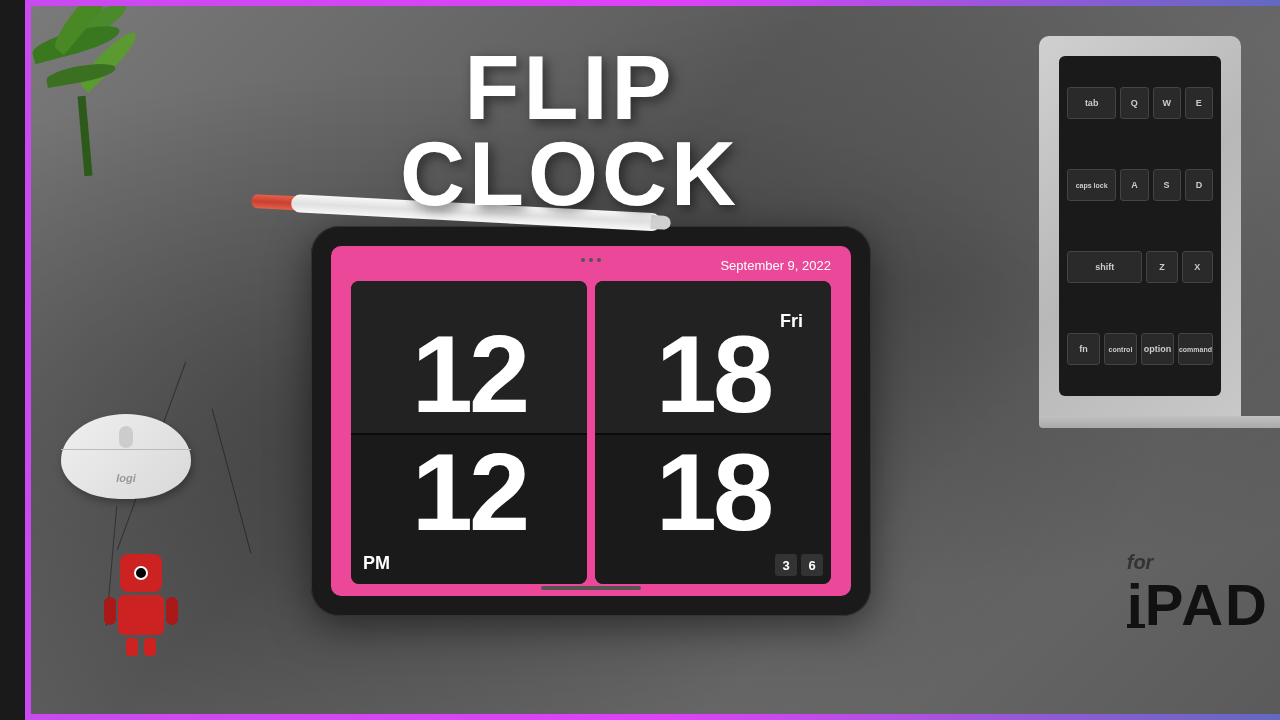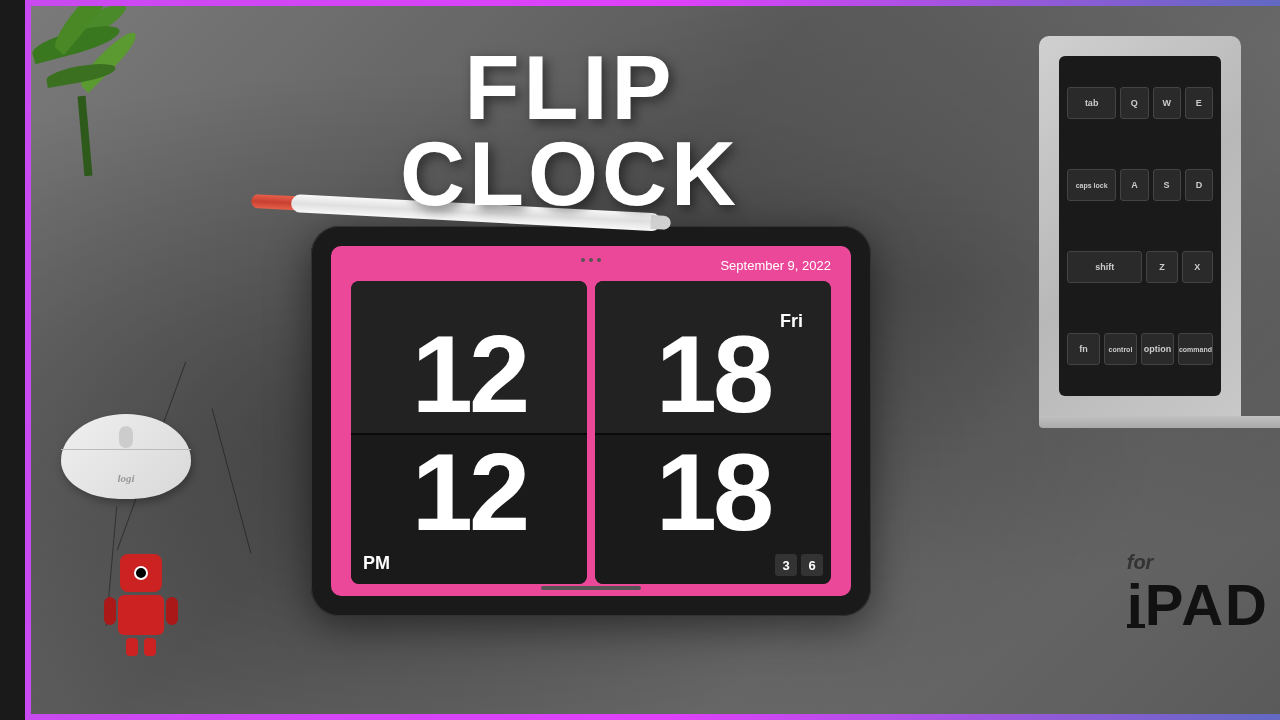--- a/index.html
+++ b/index.html
@@ -88,21 +88,20 @@
     .leaf5 { width: 70px; height: 16px; top: 70px; left: 25px; transform: rotate(-10deg); background: #3a7020; }
 
     
     .mouse {
       position: absolute;
       bottom: 200px;
       left: 30px;
       width: 160px;
       height: 100px;
       z-index: 3;
-      font-family: Liberation Serif, serif;
     }
     .mouse-body {
       width: 130px;
       height: 85px;
       background: linear-gradient(135deg, #f0f0f0, #d8d8d8);
       border-radius: 50% 50% 45% 45% / 55% 55% 45% 45%;
       position: relative;
       box-shadow: 2px 4px 8px rgba(0,0,0,0.3);
     }
     .mouse-line {

